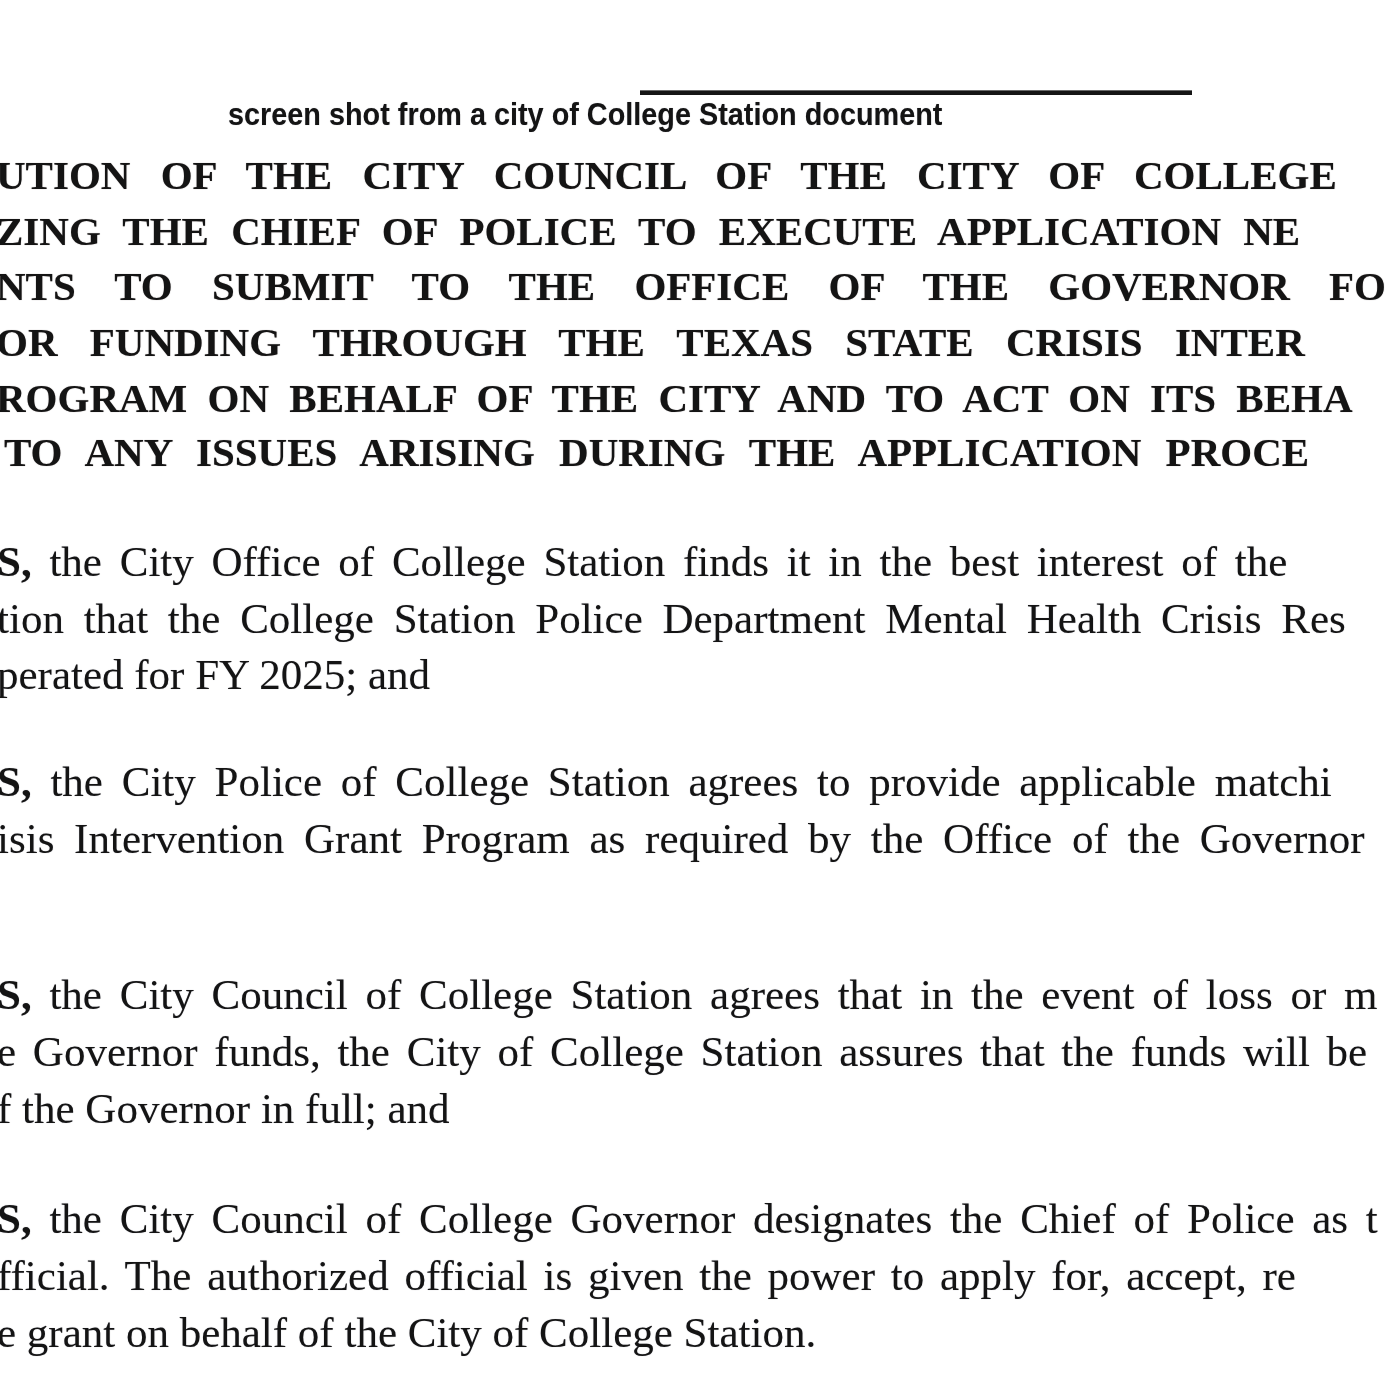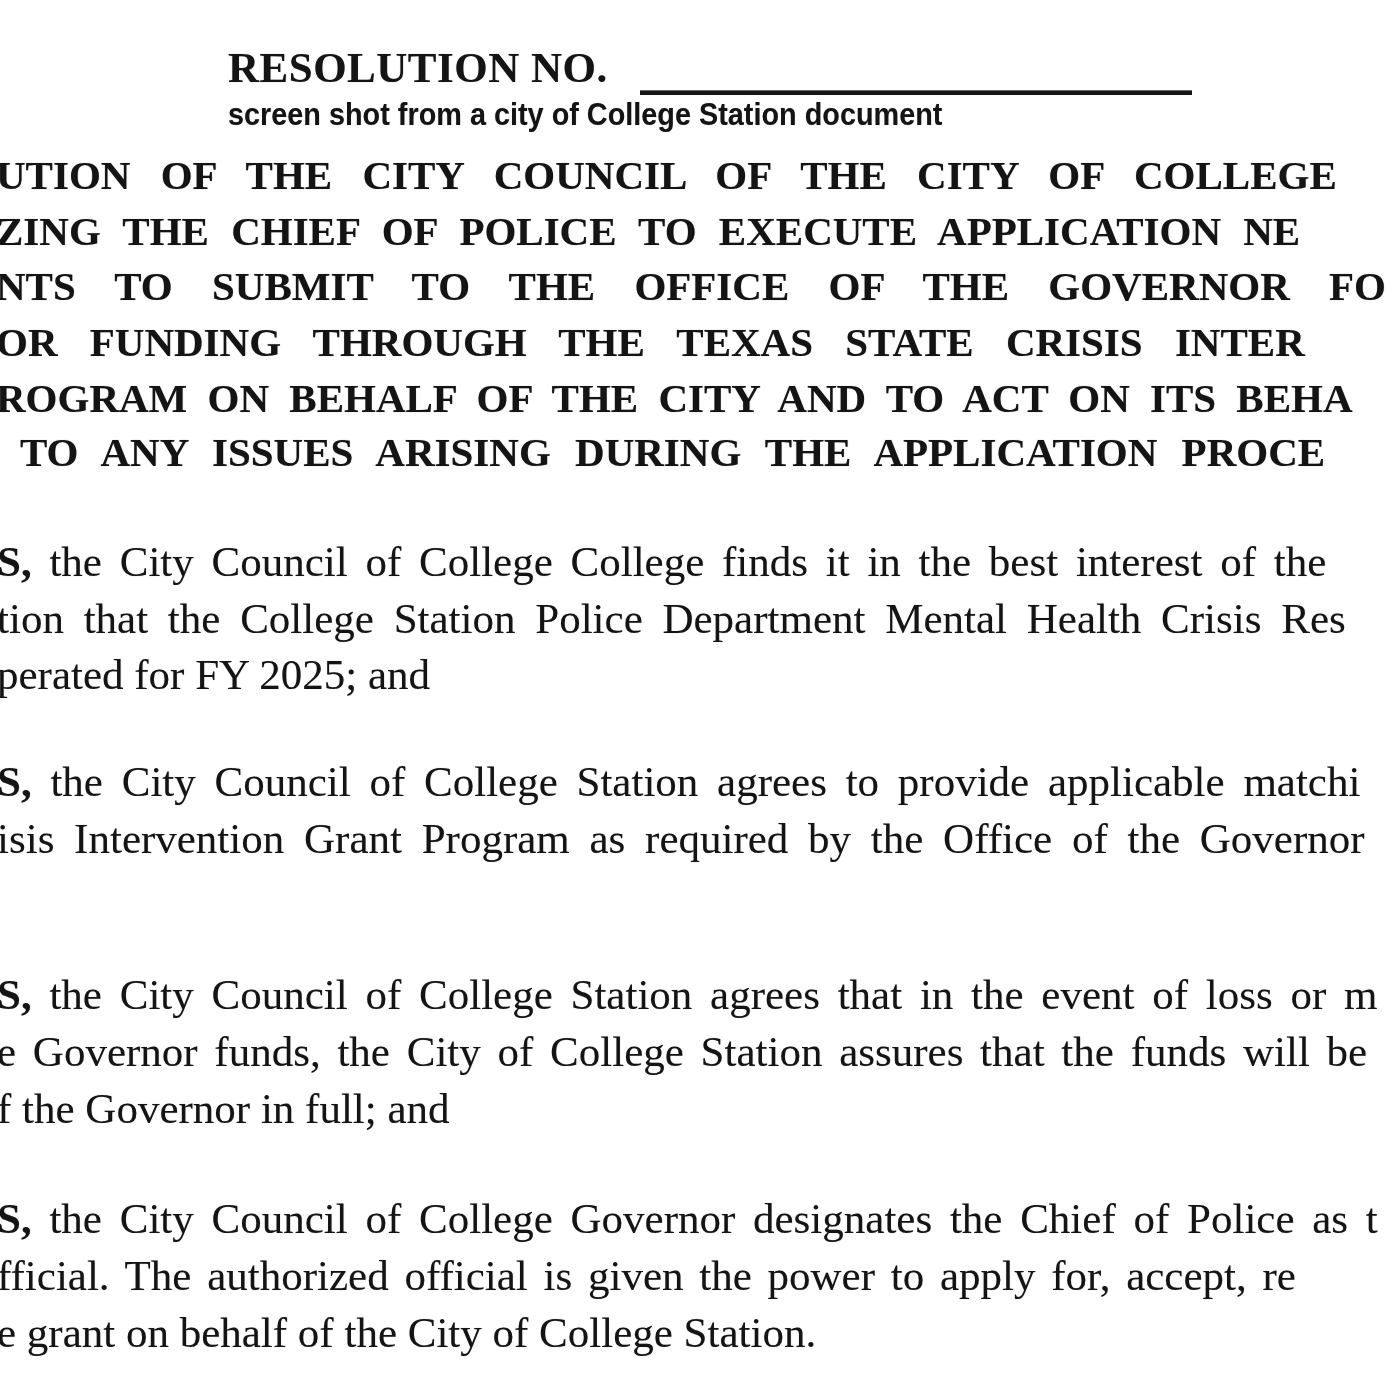--- a/index.html
+++ b/index.html
@@ -54,21 +54,21 @@
     left: -4px;
     font-size: 41px;
     font-weight: bold;
     text-shadow: 0 0 1px rgba(30,10,10,0.4);
   }
   .t1 { top: 155px; word-spacing: 20px; }
   .t2 { top: 211px; word-spacing: 12px; }
   .t3 { top: 266px; word-spacing: 29px; }
   .t4 { top: 322px; word-spacing: 22px; }
   .t5 { top: 378px; word-spacing: 10px; }
-  .t6 { top: 432px; left: 20px; word-spacing: 14px; text-align: center; }
+  .t6 { top: 432px; left: 4px; word-spacing: 14px; text-align: center; }
   .body-line {
     left: -3px;
     font-size: 43px;
     text-shadow: 0 0 1px rgba(10,10,40,0.3);
   }
   .lead {
     font-weight: bold;
   }
   .p1a { top: 540px;  word-spacing: 7px; }
   .p1b { top: 597px;  word-spacing: 9px; }
@@ -80,41 +80,40 @@
   .p3c { top: 1087px; }
   .p4a { top: 1197px; word-spacing: 7px; }
   .p4b { top: 1254px; word-spacing: 5px; }
   .p4c { top: 1311px; }
 </style>
 </head>
 <body>
 
 <div class="page">
 
-  <div class="abs hdr-label">RESOLUTION NO.</div>
 
   <div class="abs hdr-underline"></div>
 
   <div class="abs hdr-caption">screen shot from a city of College Station document</div>
 
   <div class="abs title-line t1">UTION OF THE CITY COUNCIL OF THE CITY OF COLLEGE</div>
   <div class="abs title-line t2">ZING THE CHIEF OF POLICE TO EXECUTE APPLICATION NE</div>
   <div class="abs title-line t3">NTS TO SUBMIT TO THE OFFICE OF THE GOVERNOR FO</div>
   <div class="abs title-line t4">OR FUNDING THROUGH THE TEXAS STATE CRISIS INTER</div>
   <div class="abs title-line t5">ROGRAM ON BEHALF OF THE CITY AND TO ACT ON ITS BEHA</div>
   <div class="abs title-line t6">TO ANY ISSUES ARISING DURING THE APPLICATION PROCE</div>
 
   <div class="abs body-line p1a">
-    <span class="lead">S,</span><span> the City Council of College College finds it in the best interest of the</span>
+    <span class="lead">S,</span><span> the City Office of College Station finds it in the best interest of the</span>
   </div>
   <div class="abs body-line p1b">tion that the College Station Police Department Mental Health Crisis Res</div>
   <div class="abs body-line p1c">perated for FY 2025; and</div>
 
   <div class="abs body-line p2a">
-    <span class="lead">S,</span><span> the City Council of College Station agrees to provide applicable matchi</span>
+    <span class="lead">S,</span><span> the City Police of College Station agrees to provide applicable matchi</span>
   </div>
   <div class="abs body-line p2b">isis Intervention Grant Program as required by the Office of the Governor</div>
 
   <div class="abs body-line p3a">
     <span class="lead">S,</span><span> the City Council of College Station agrees that in the event of loss or m</span>
   </div>
   <div class="abs body-line p3b">e Governor funds, the City of College Station assures that the funds will be</div>
   <div class="abs body-line p3c">f the Governor in full; and</div>
 
   <div class="abs body-line p4a">

